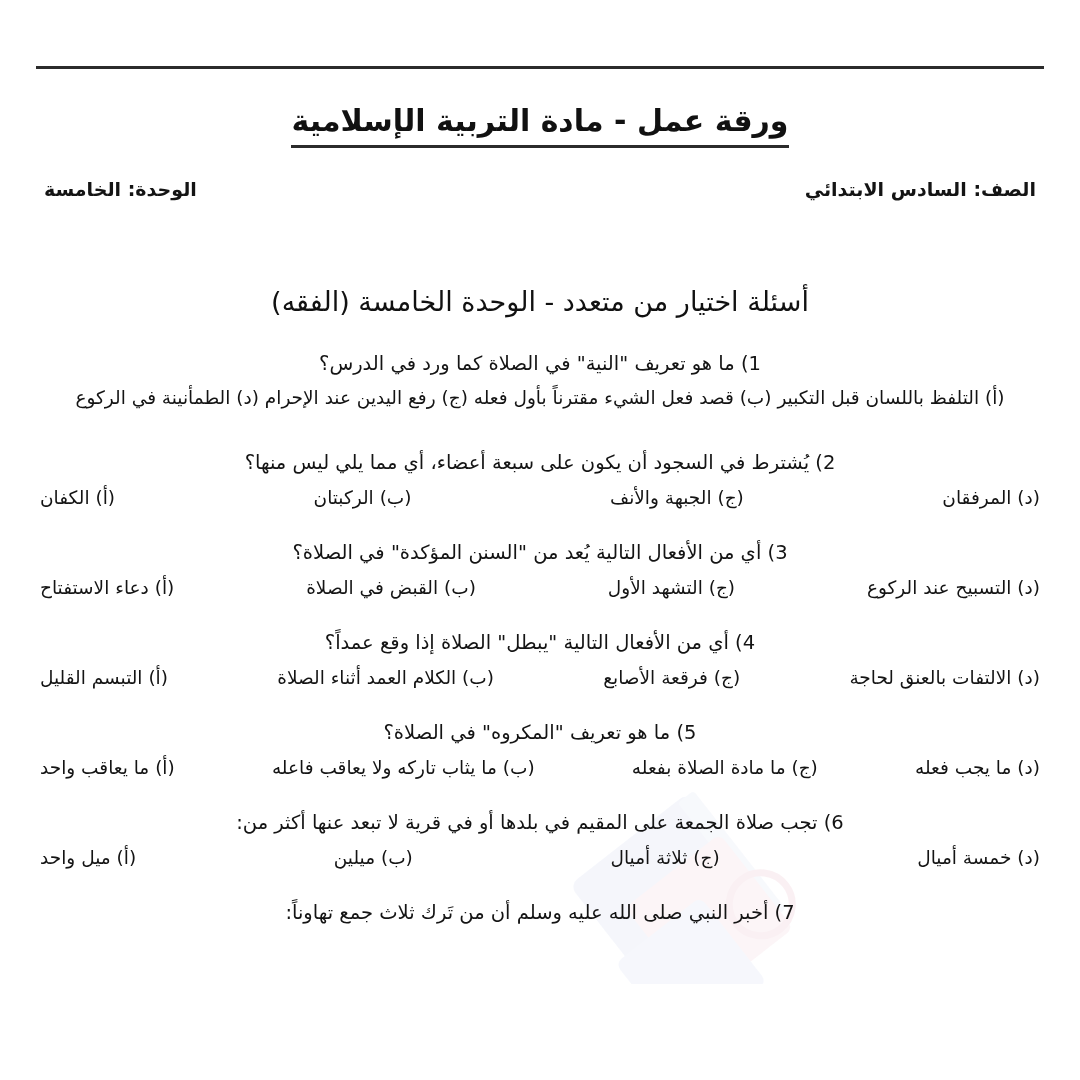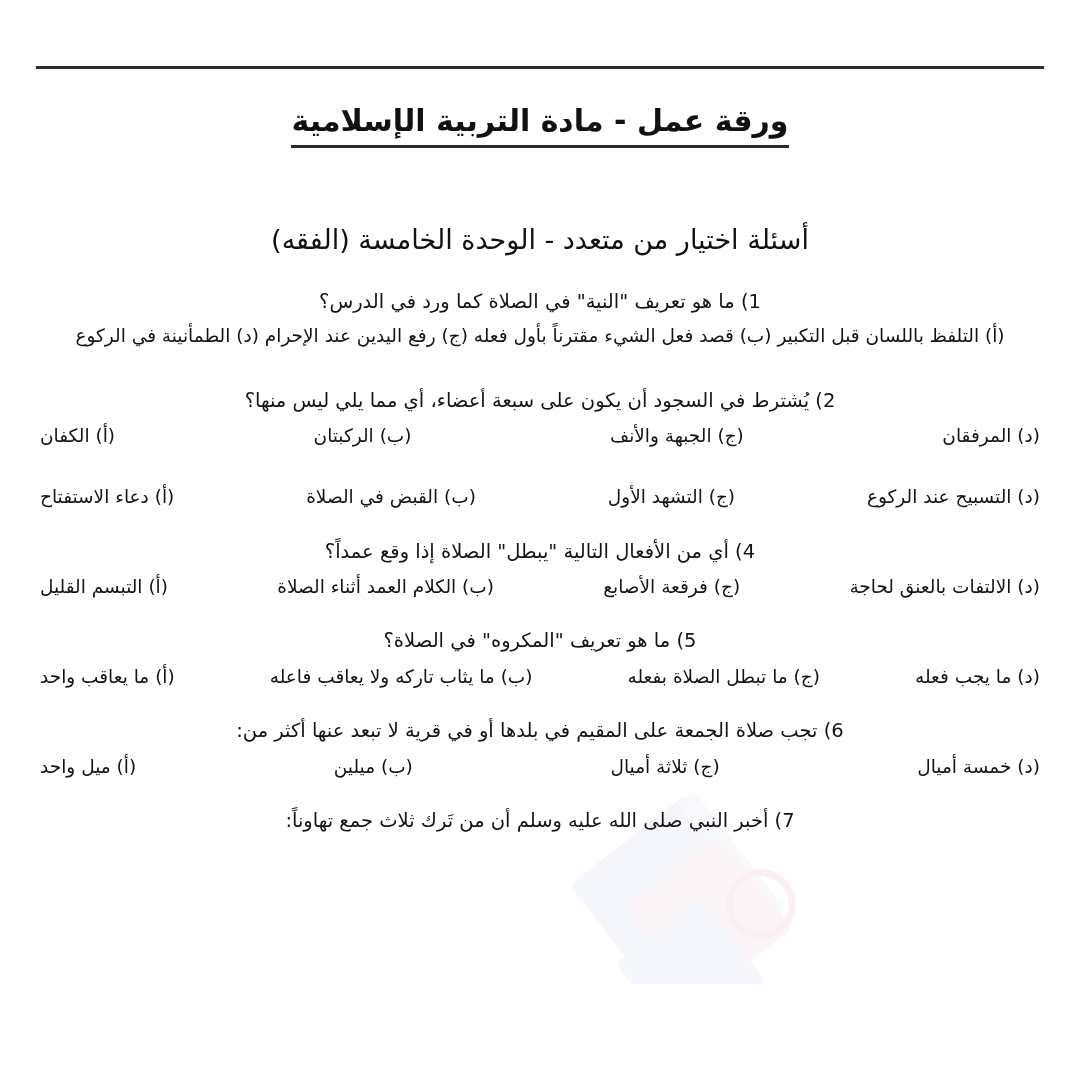--- a/index.html
+++ b/index.html
@@ -196,20 +196,30 @@
   </div>
 
   <div class="content">
 
     <div class="top-rule"></div>
 
     <h1 class="doc-title">
       <span>ورقة عمل - مادة التربية الإسلامية</span>
     </h1>
 
+    <div class="meta-row">
+      <div class="meta-item">
+        <span class="meta-label">الوحدة:</span>
+        <span class="meta-value">الخامسة</span>
+      </div>
+      <div class="meta-item">
+        <span class="meta-label">الصف:</span>
+        <span class="meta-value">السادس الابتدائي</span>
+      </div>
+    </div>
 
     <h2 class="section-heading">أسئلة اختيار من متعدد - الوحدة الخامسة (الفقه)</h2>
 
     <div class="questions">
 
       <div class="q-block">
         <div class="q-text">1) ما هو تعريف "النية" في الصلاة كما ورد في الدرس؟</div>
         <div class="q-options flow">
           <span class="opt">(أ) التلفظ باللسان قبل التكبير (ب) قصد فعل الشيء مقترناً بأول فعله (ج) رفع اليدين عند الإحرام (د) الطمأنينة في الركوع</span>
         </div>
@@ -223,20 +233,21 @@
           <span class="opt"><span>(د)</span> <span>المرفقان</span></span>
           <span class="opt"><span>(ج)</span> <span>الجبهة والأنف</span></span>
           <span class="opt"><span>(ب)</span> <span>الركبتان</span></span>
           <span class="opt"><span>(أ)</span> <span>الكفان</span></span>
         </div>
       </div>
 
       <div class="spacer-sm"></div>
 
       <div class="q-block">
+        <div class="q-text">3) أي من الأفعال التالية يُعد من "السنن المؤكدة" في الصلاة؟</div>
         <div class="q-options">
           <span class="opt"><span>(د)</span> <span>التسبيح عند الركوع</span></span>
           <span class="opt"><span>(ج)</span> <span>التشهد الأول</span></span>
           <span class="opt"><span>(ب)</span> <span>القبض في الصلاة</span></span>
           <span class="opt"><span>(أ)</span> <span>دعاء الاستفتاح</span></span>
         </div>
       </div>
 
       <div class="spacer-sm"></div>
 
@@ -249,21 +260,21 @@
           <span class="opt"><span>(أ)</span> <span>التبسم القليل</span></span>
         </div>
       </div>
 
       <div class="spacer-sm"></div>
 
       <div class="q-block">
         <div class="q-text">5) ما هو تعريف "المكروه" في الصلاة؟</div>
         <div class="q-options">
           <span class="opt"><span>(د)</span> <span>ما يجب فعله</span></span>
-          <span class="opt"><span>(ج)</span> <span>ما تبطل الصلاة بفعله</span></span>
+          <span class="opt"><span>(ج)</span> <span>ما مادة الصلاة بفعله</span></span>
           <span class="opt"><span>(ب)</span> <span>ما يثاب تاركه ولا يعاقب فاعله</span></span>
           <span class="opt"><span>(أ)</span> <span>ما يعاقب واحد</span></span>
         </div>
       </div>
 
       <div class="spacer-sm"></div>
 
       <div class="q-block">
         <div class="q-text">6) تجب صلاة الجمعة على المقيم في بلدها أو في قرية لا تبعد عنها أكثر من:</div>
         <div class="q-options">

